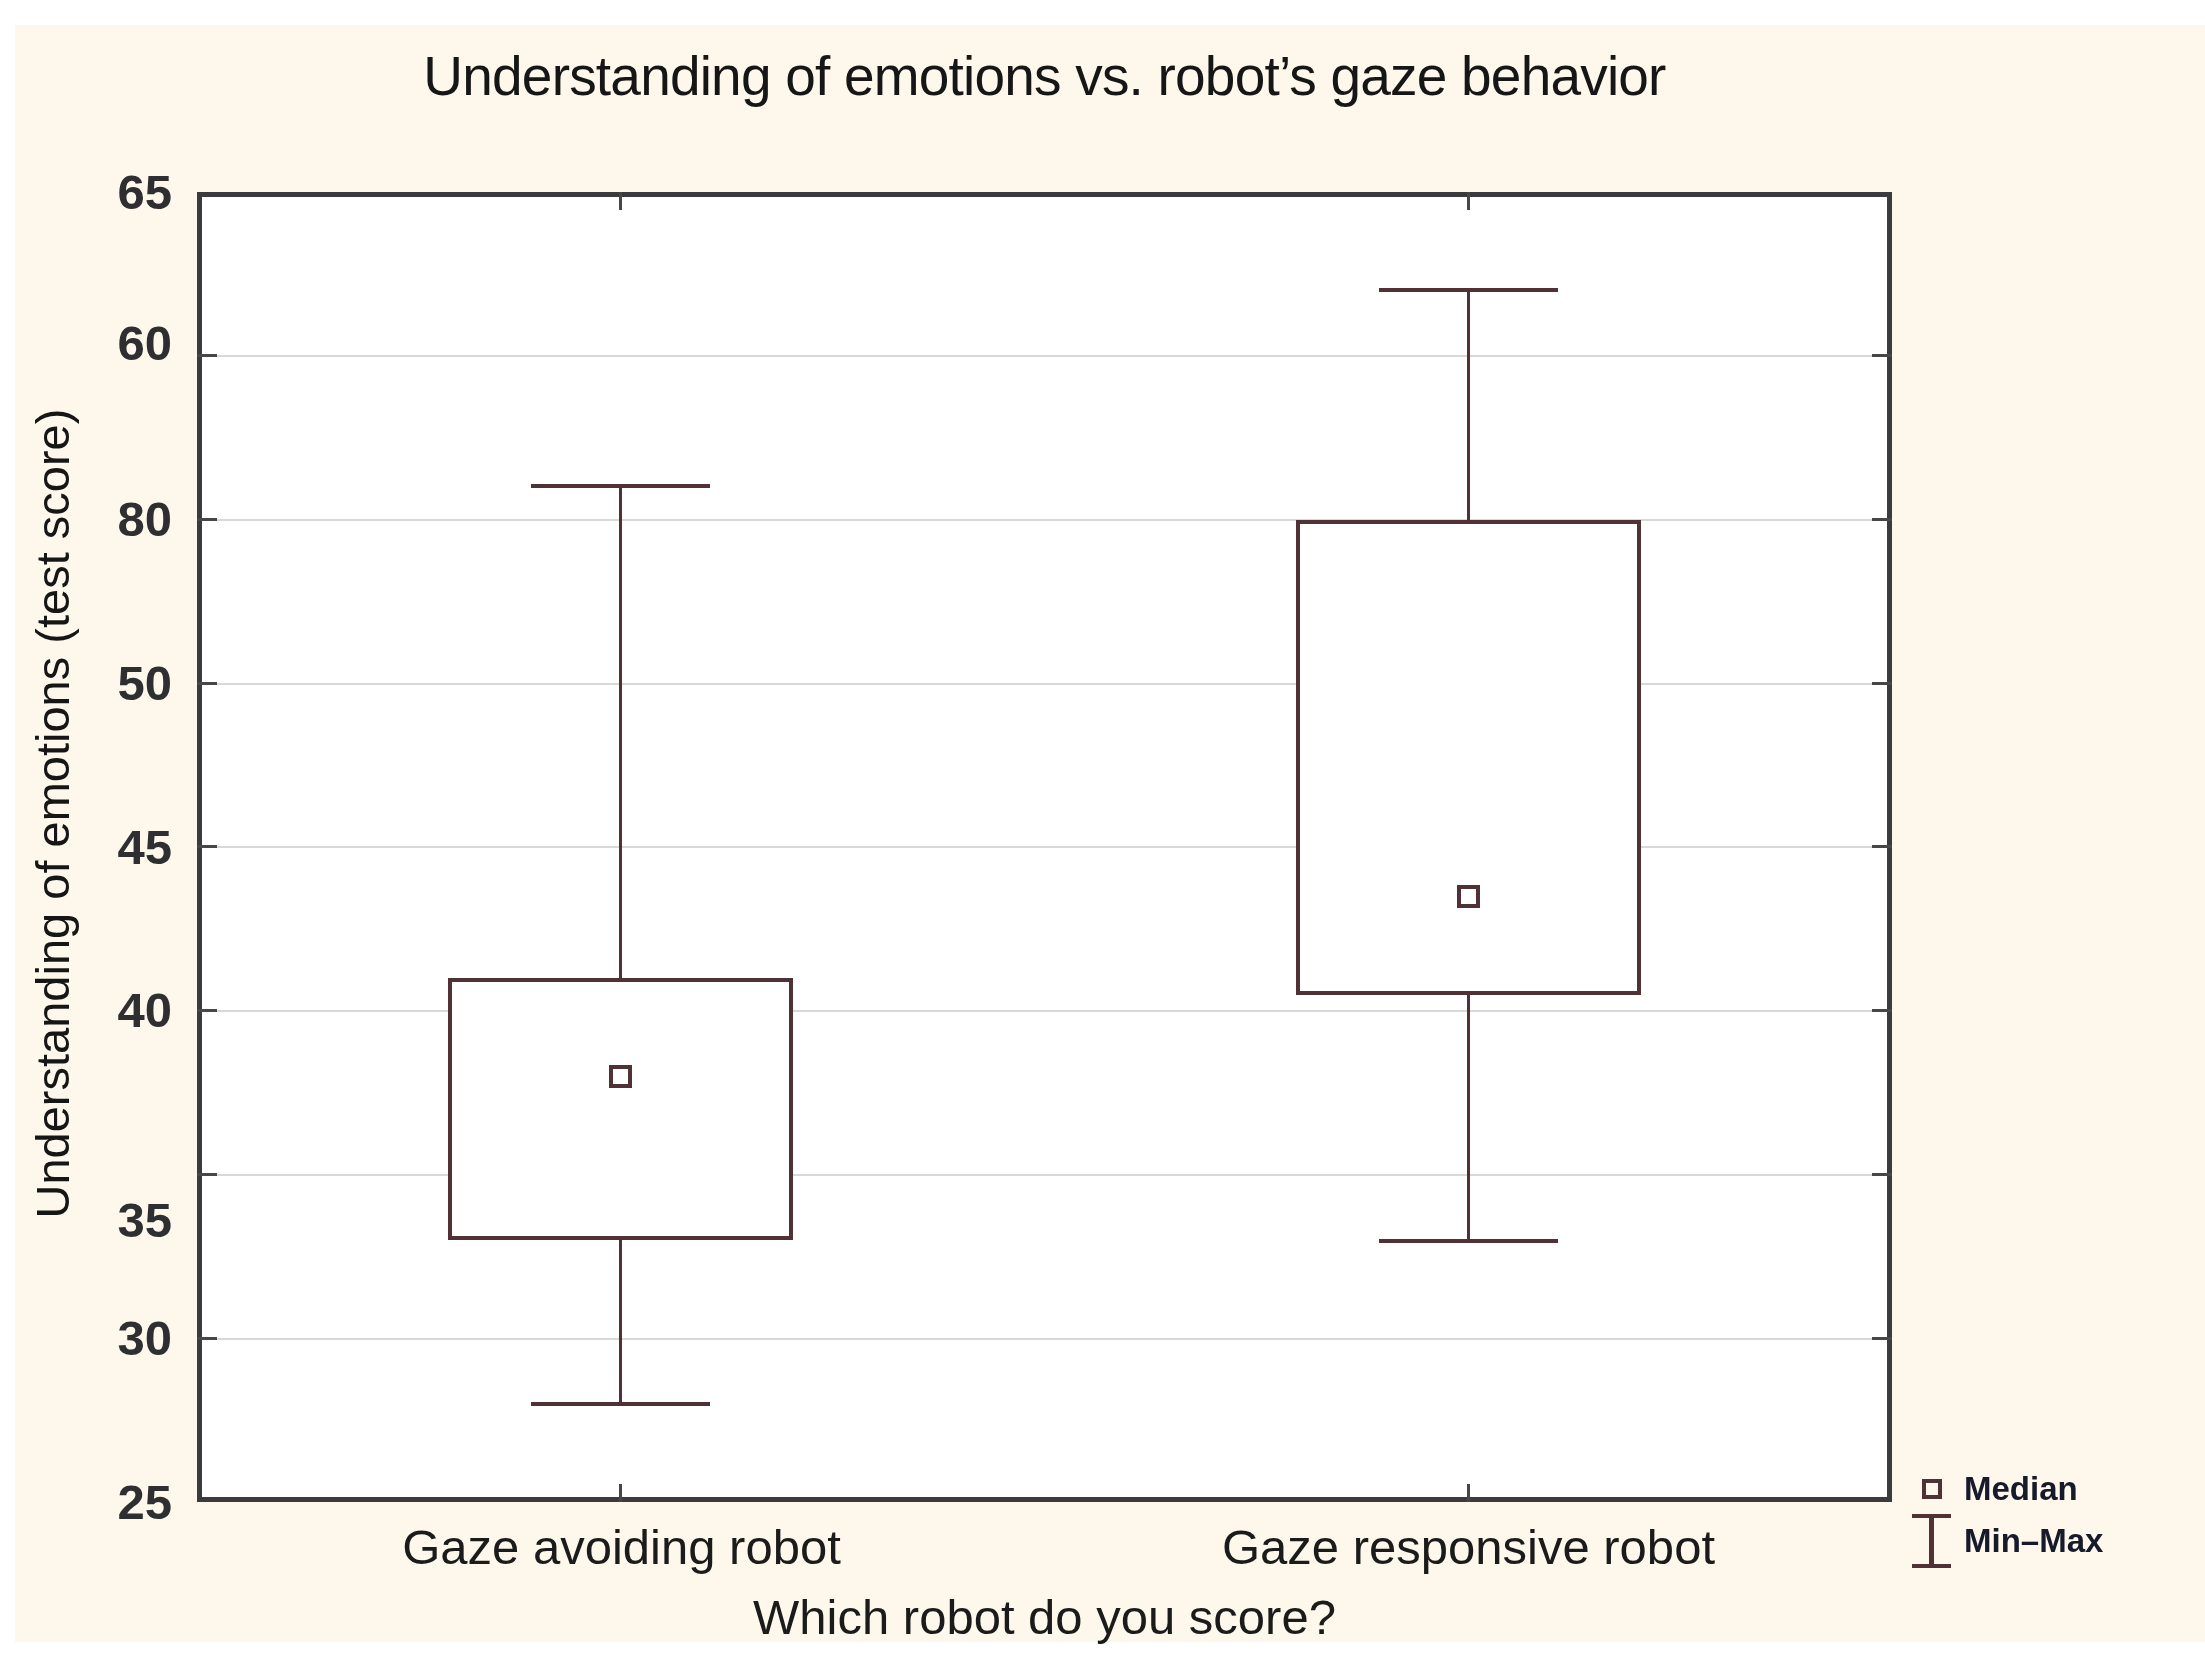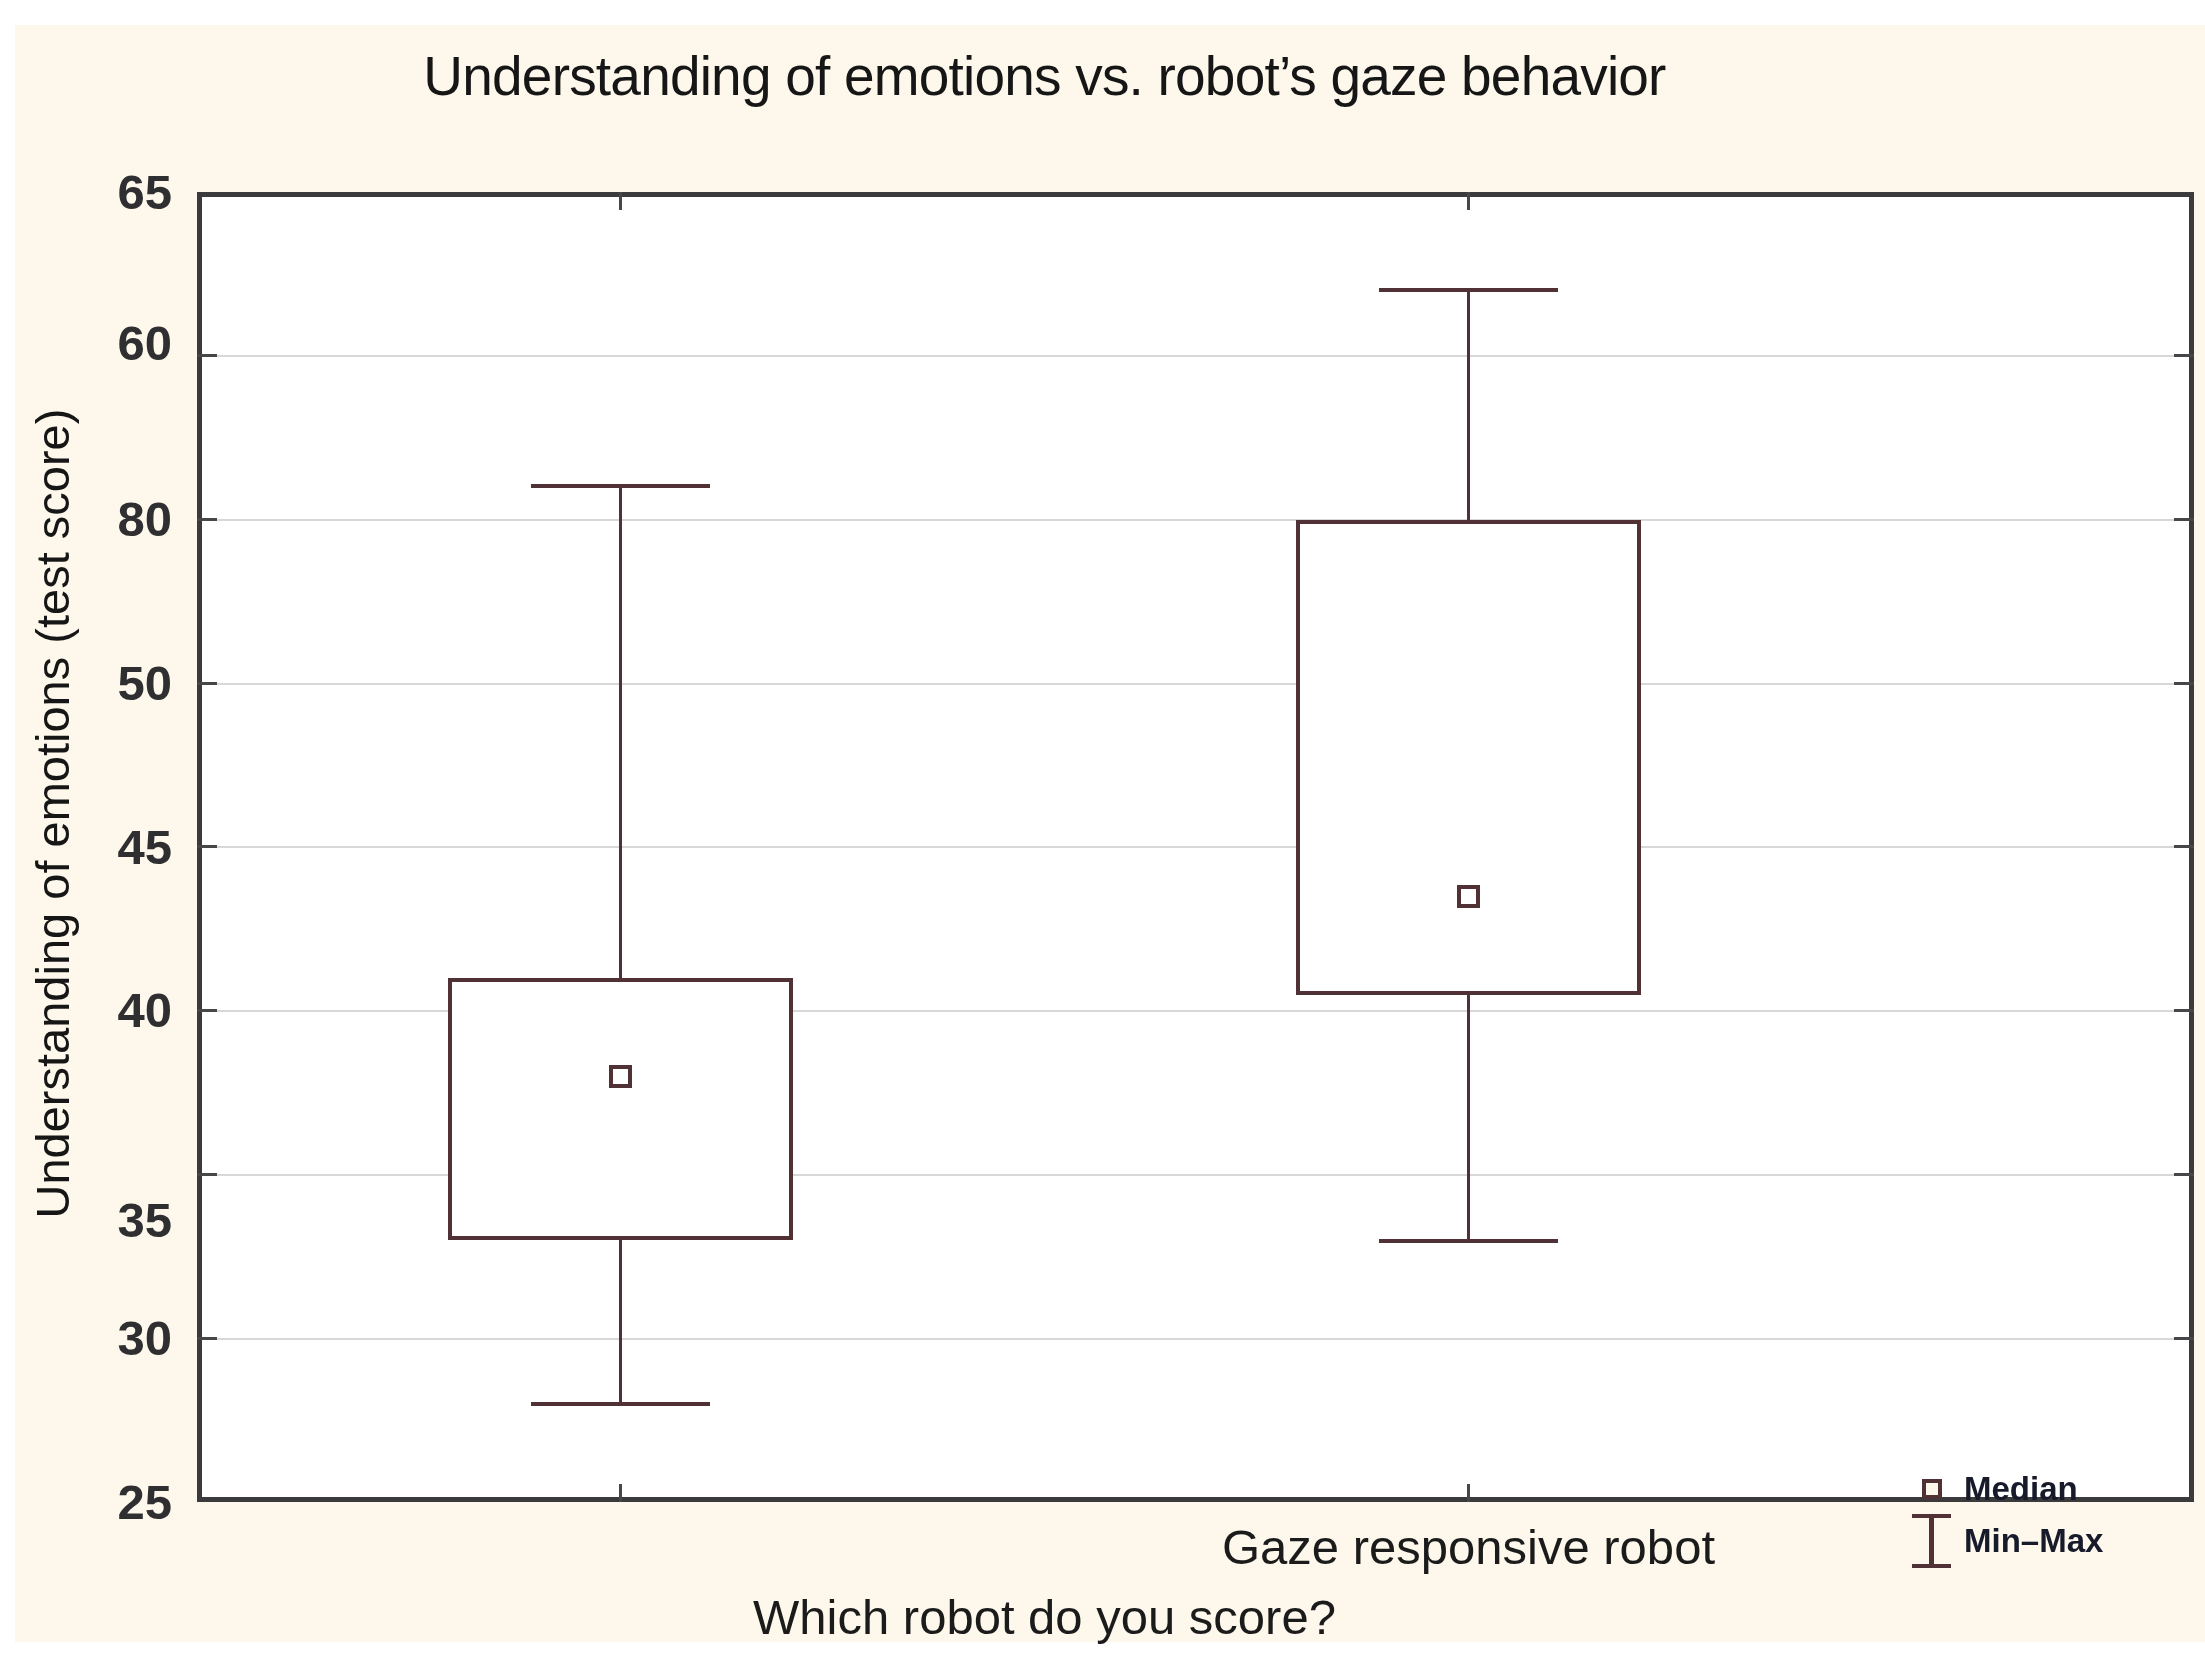--- a/index.html
+++ b/index.html
@@ -17,21 +17,21 @@
     color: #161616; white-space: nowrap;
   }
 
   .y-axis-title {
     position: absolute; left: -306px; top: 829px; width: 720px; height: 59px;
     transform: rotate(-90deg); transform-origin: center;
     text-align: center; font-size: 47px; color: #161616; white-space: nowrap;
   }
 
   .plot-area {
-    position: absolute; left: 197px; top: 192px; width: 1997px; height: 1310px;
+    position: absolute; left: 197px; top: 192px; width: 1695px; height: 1310px;
     background: #ffffff;
   }
   .plot-frame {
     position: absolute; left: 0; top: 0; width: 100%; height: 100%;
     border: 5px solid #3b3b3d; z-index: 7; pointer-events: none;
   }
 
   .gridline {
     position: absolute; left: 0; width: 100%; height: 1.7px;
     background: #d8d8d8; z-index: 1;
@@ -120,20 +120,21 @@
     <div class="tick-left" style="top: 981px;"></div>
     <div class="tick-right" style="top: 981px;"></div>
     <div class="y-tick-label" style="top: 1000px;">35</div>
     <div class="gridline" style="top: 1146px;"></div>
     <div class="tick-left" style="top: 1145px;"></div>
     <div class="tick-right" style="top: 1145px;"></div>
     <div class="y-tick-label" style="top: 1118px;">30</div>
     <div class="y-tick-label" style="top: 1282px;">25</div>
     <div class="tick-top" style="left: 422px;"></div>
     <div class="tick-bottom" style="left: 422px;"></div>
+    <div class="category-label" style="left: 81px;">Gaze avoiding robot</div>
     <div class="tick-top" style="left: 1270px;"></div>
     <div class="tick-bottom" style="left: 1270px;"></div>
     <div class="category-label" style="left: 928px;">Gaze responsive robot</div>
     <div class="whisker-line" style="left: 422px; top: 295px; height: 917px;"></div>
     <div class="whisker-cap" style="left: 334px; top: 292px;"></div>
     <div class="whisker-cap" style="left: 334px; top: 1210px;"></div>
     <div class="iqr-box" style="left: 251px; top: 786px; height: 262px;"></div>
     <div class="median-marker" style="left: 412px; top: 873px;"></div>
     <div class="whisker-line" style="left: 1270px; top: 98px; height: 950px;"></div>
     <div class="whisker-cap" style="left: 1182px; top: 96px;"></div>

